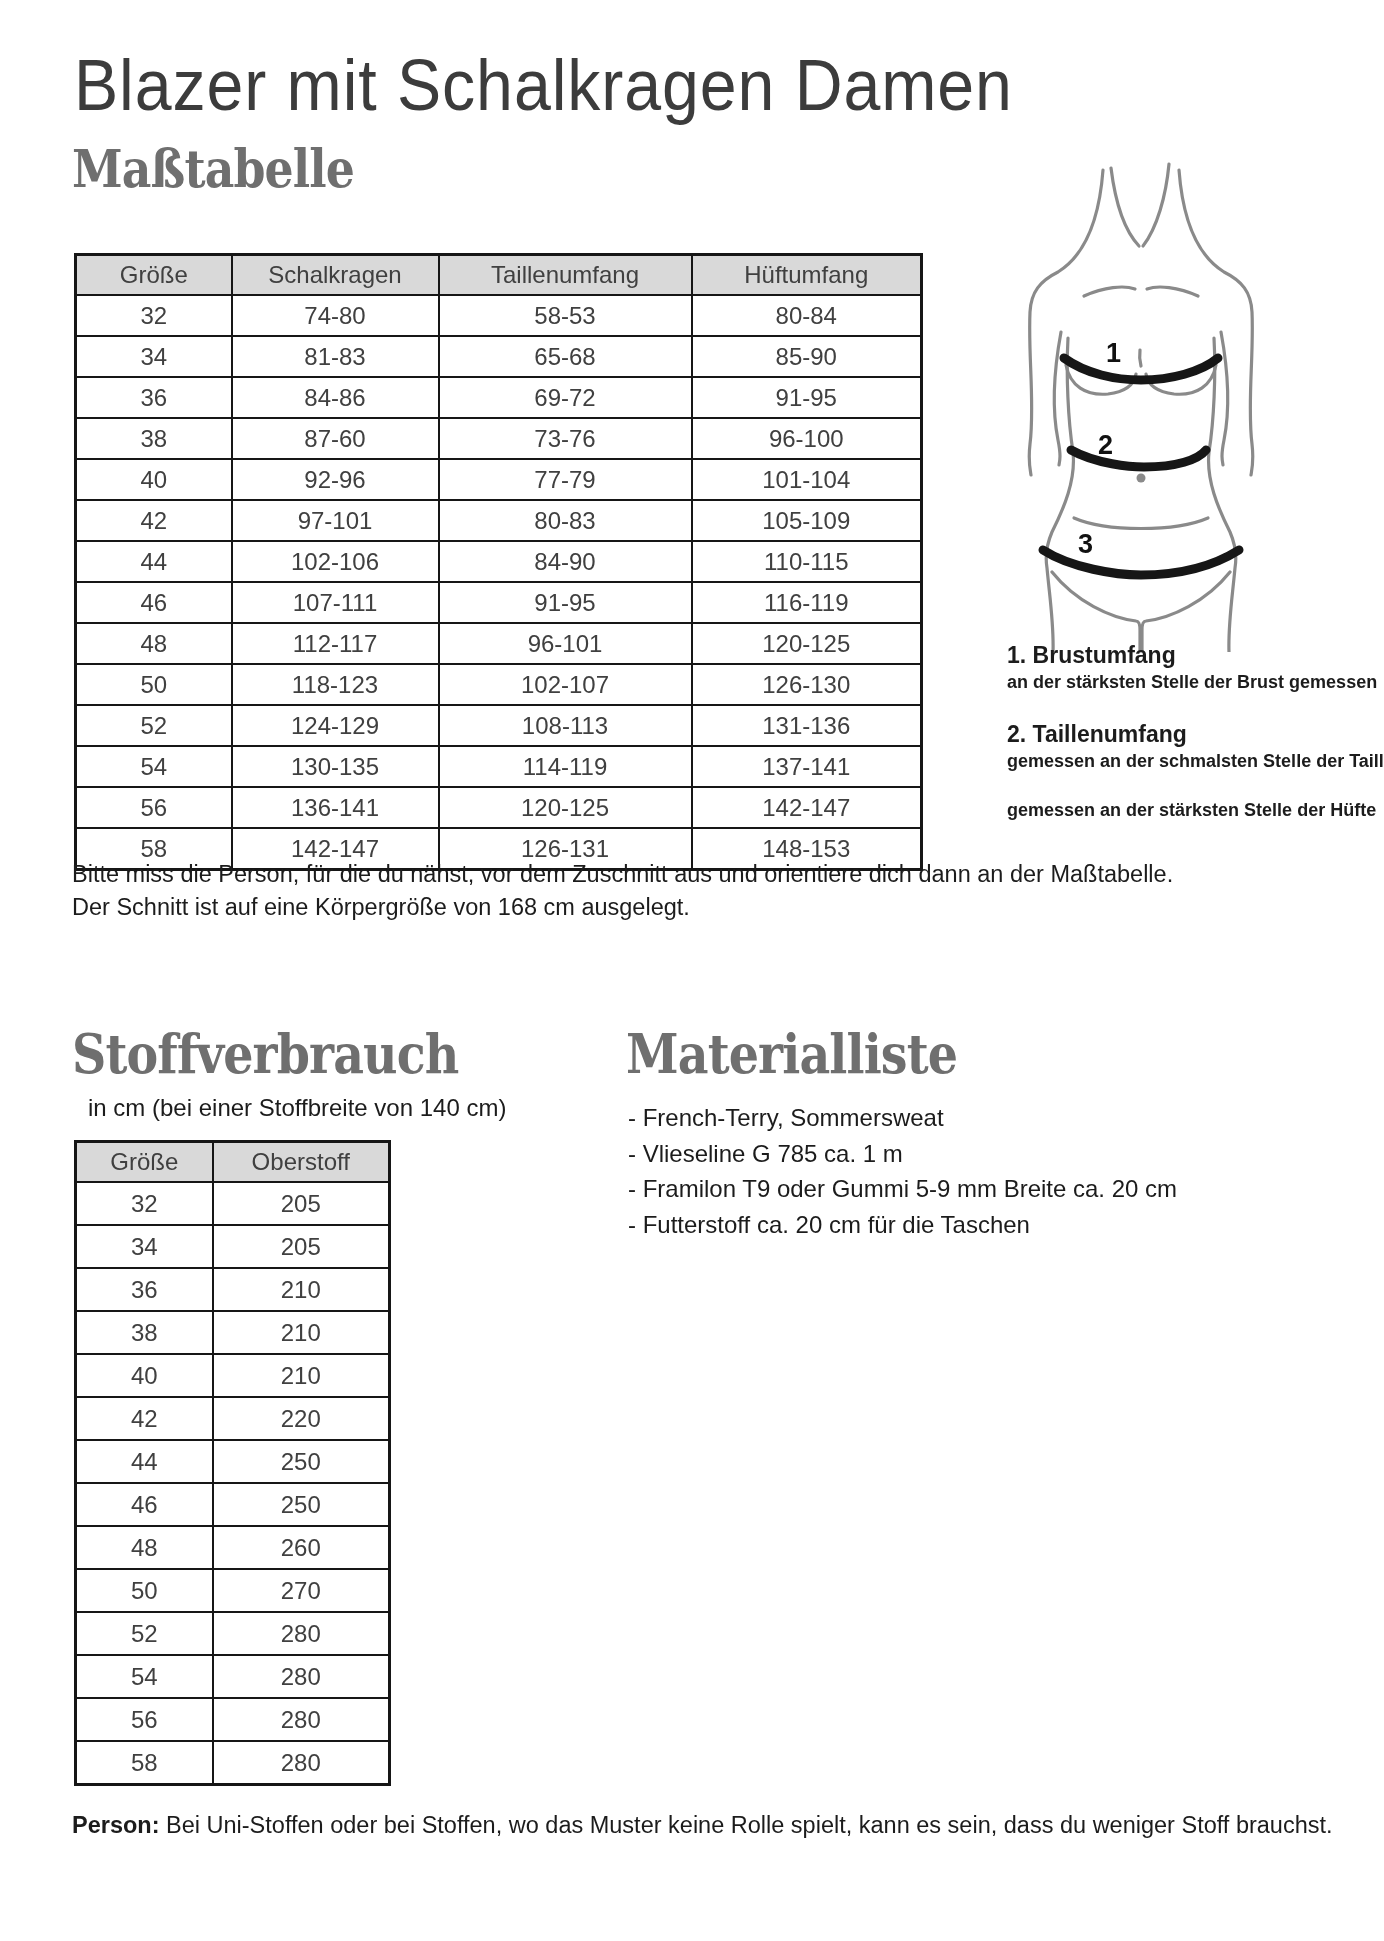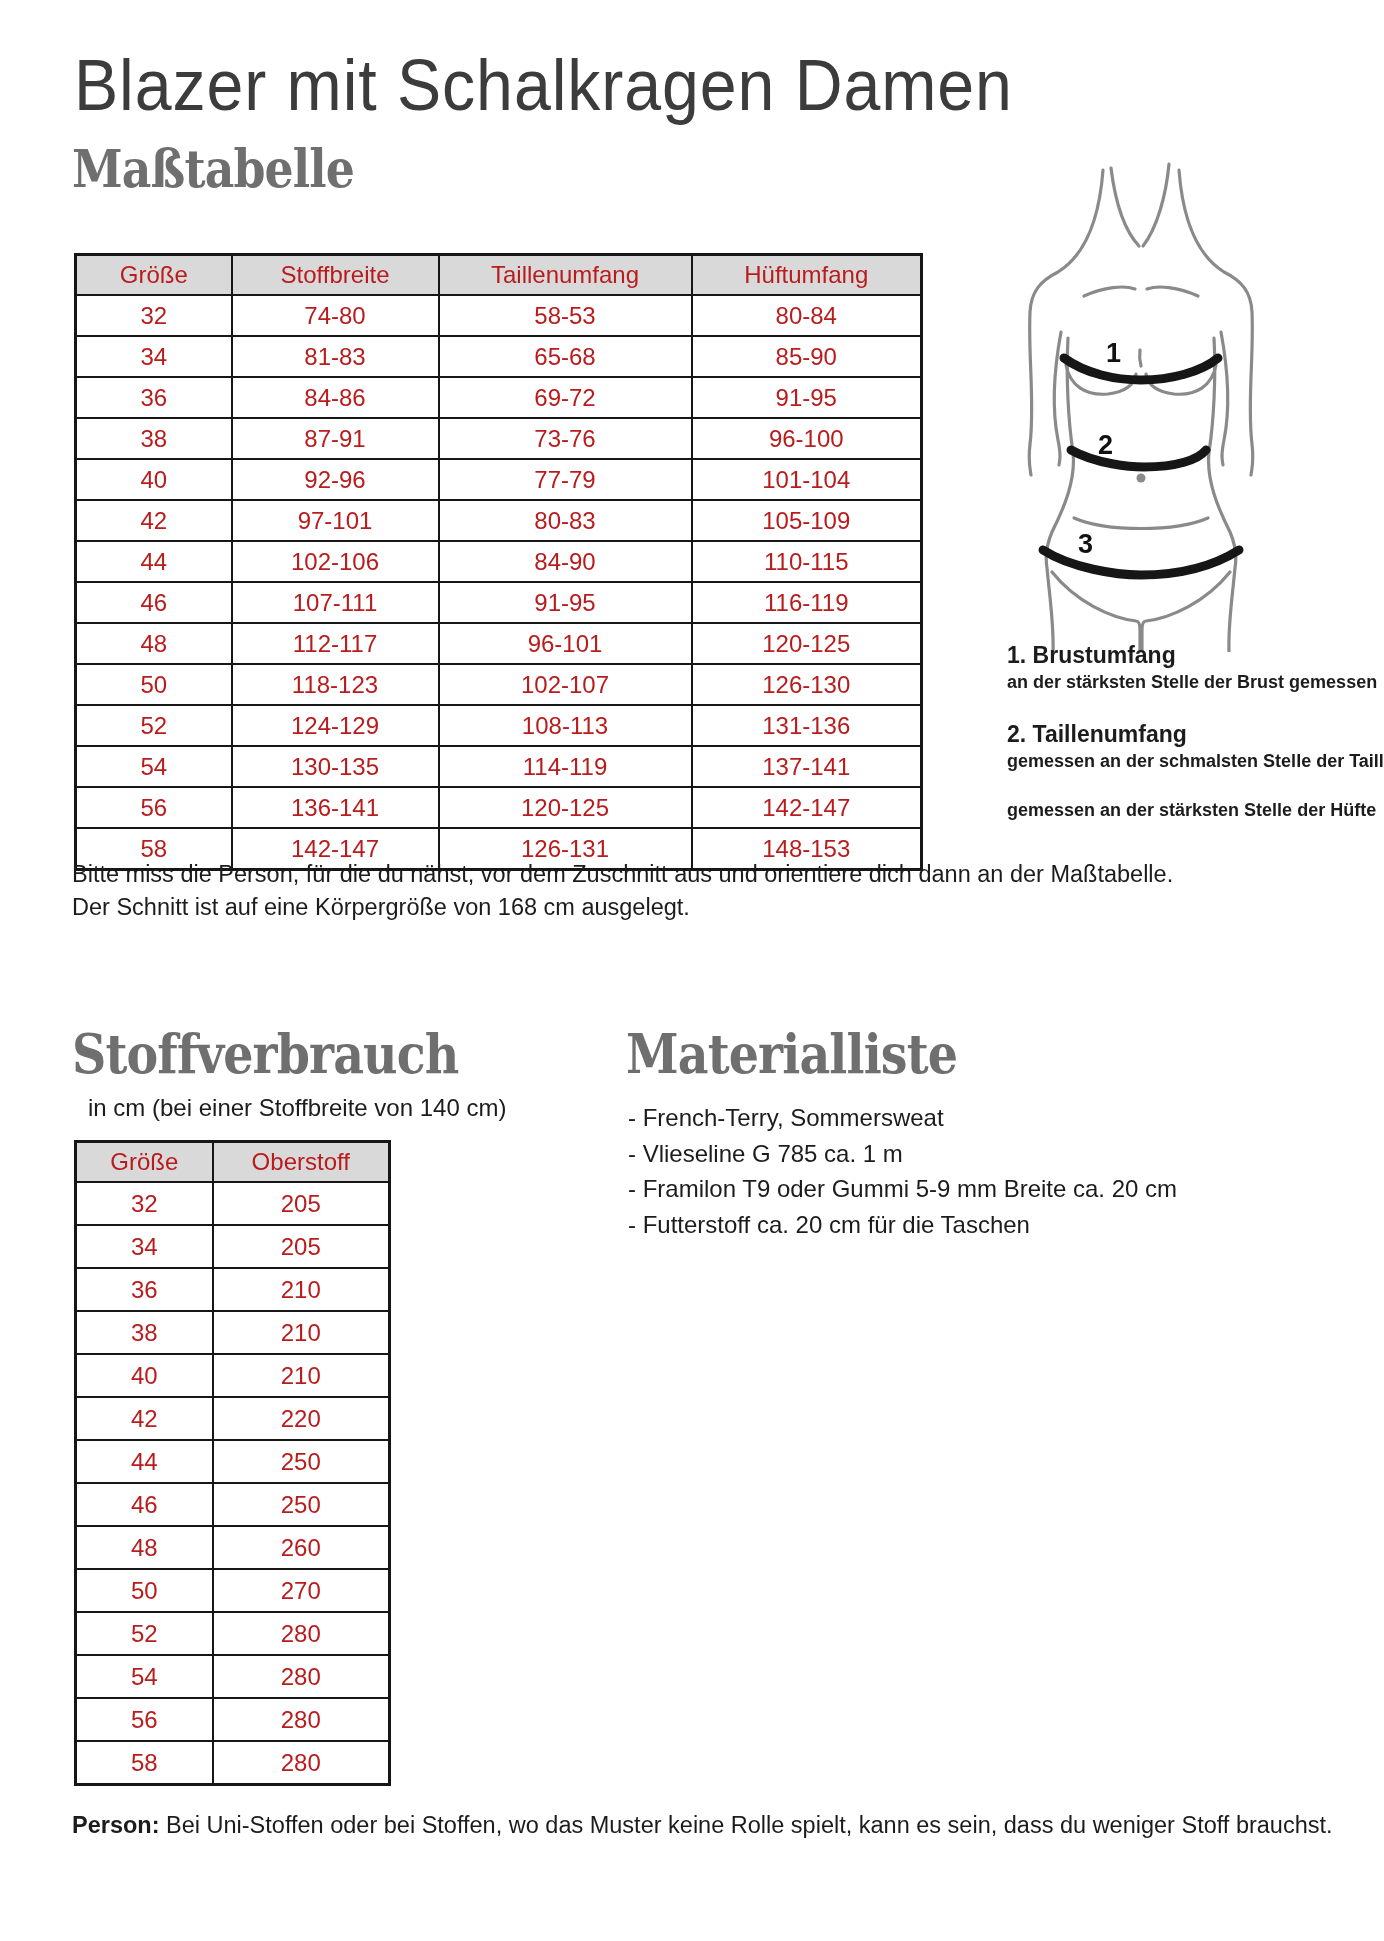--- a/index.html
+++ b/index.html
@@ -19,21 +19,21 @@
     position:absolute; margin:0;
     font-family:"DejaVu Serif","Liberation Serif",serif; font-weight:700;
     color:#6f6f6f; letter-spacing:-1px; white-space:nowrap;
     transform:scaleX(0.88); transform-origin:left top; line-height:1.05;
   }
   .mass-heading { left:56px; top:142px; font-size:52px; }
   .stoff-heading { left:56px; top:1026px; font-size:54px; }
   .material-heading { left:610px; top:1026px; font-size:54px; }
 
   table { border-collapse:collapse; table-layout:fixed; text-align:center;
-          font-size:24px; color:#b91c1c; }
+          font-size:24px; color:#404040; }
   table, th, td { border:2px solid #161616; }
   table { border-width:3px; }
   th { background:#d9d9d9; font-weight:400; height:36px; }
   .mass-table { position:absolute; left:58px; top:253px; width:846px; }
   .mass-table td { height:37px; }
   .stoff-table { position:absolute; left:58px; top:1140px; width:314px; }
   .stoff-table td { height:39px; }
 
   .notes { position:absolute; left:56px; top:858px; font-size:23.5px; line-height:33px; }
   .notes p { margin:0; white-space:nowrap; }
@@ -64,21 +64,21 @@
   <table class="mass-table">
     <colgroup>
       <col style="width:156px">
         <col style="width:207px">
         <col style="width:253px">
         <col style="width:230px">
     </colgroup>
     <thead>
         <tr>
           <th>Größe</th>
-          <th>Stoffbreite</th>
+          <th>Schalkragen</th>
           <th>Taillenumfang</th>
           <th>Hüftumfang</th>
         </tr>
       </thead>
     <tbody>
         <tr>
           <td>32</td>
           <td>74-80</td>
           <td>58-53</td>
           <td>80-84</td>
@@ -90,21 +90,21 @@
           <td>85-90</td>
         </tr>
         <tr>
           <td>36</td>
           <td>84-86</td>
           <td>69-72</td>
           <td>91-95</td>
         </tr>
         <tr>
           <td>38</td>
-          <td>87-91</td>
+          <td>87-60</td>
           <td>73-76</td>
           <td>96-100</td>
         </tr>
         <tr>
           <td>40</td>
           <td>92-96</td>
           <td>77-79</td>
           <td>101-104</td>
         </tr>
         <tr>

